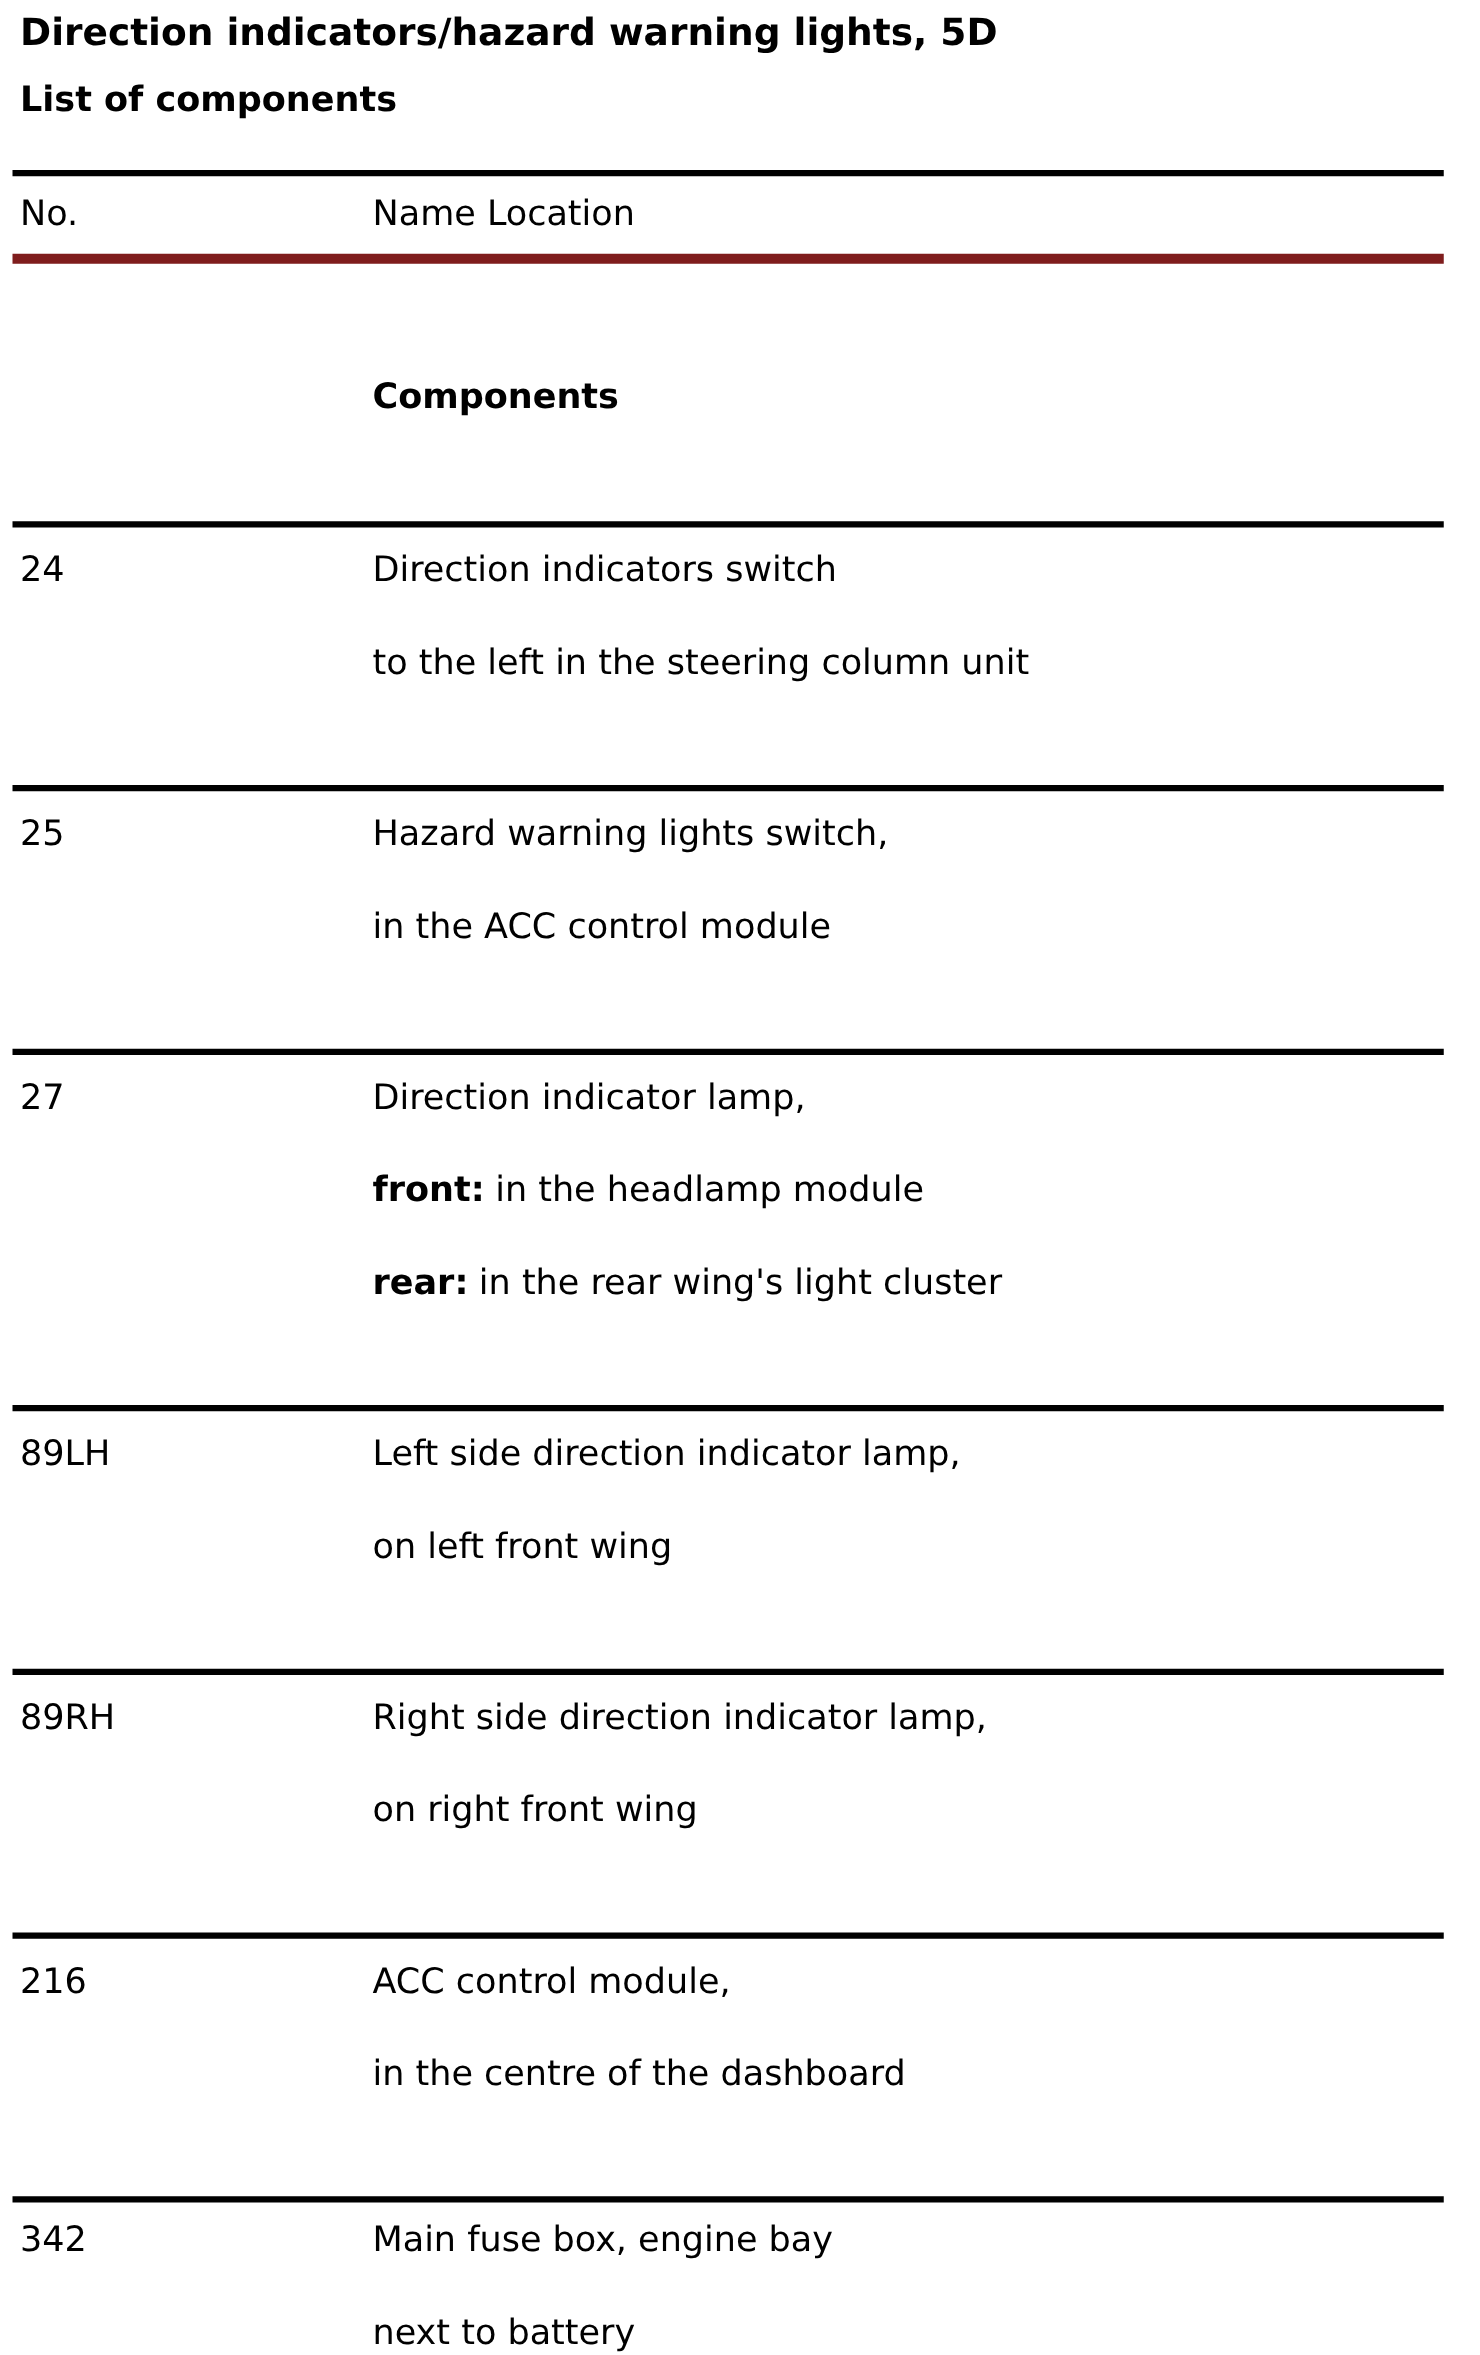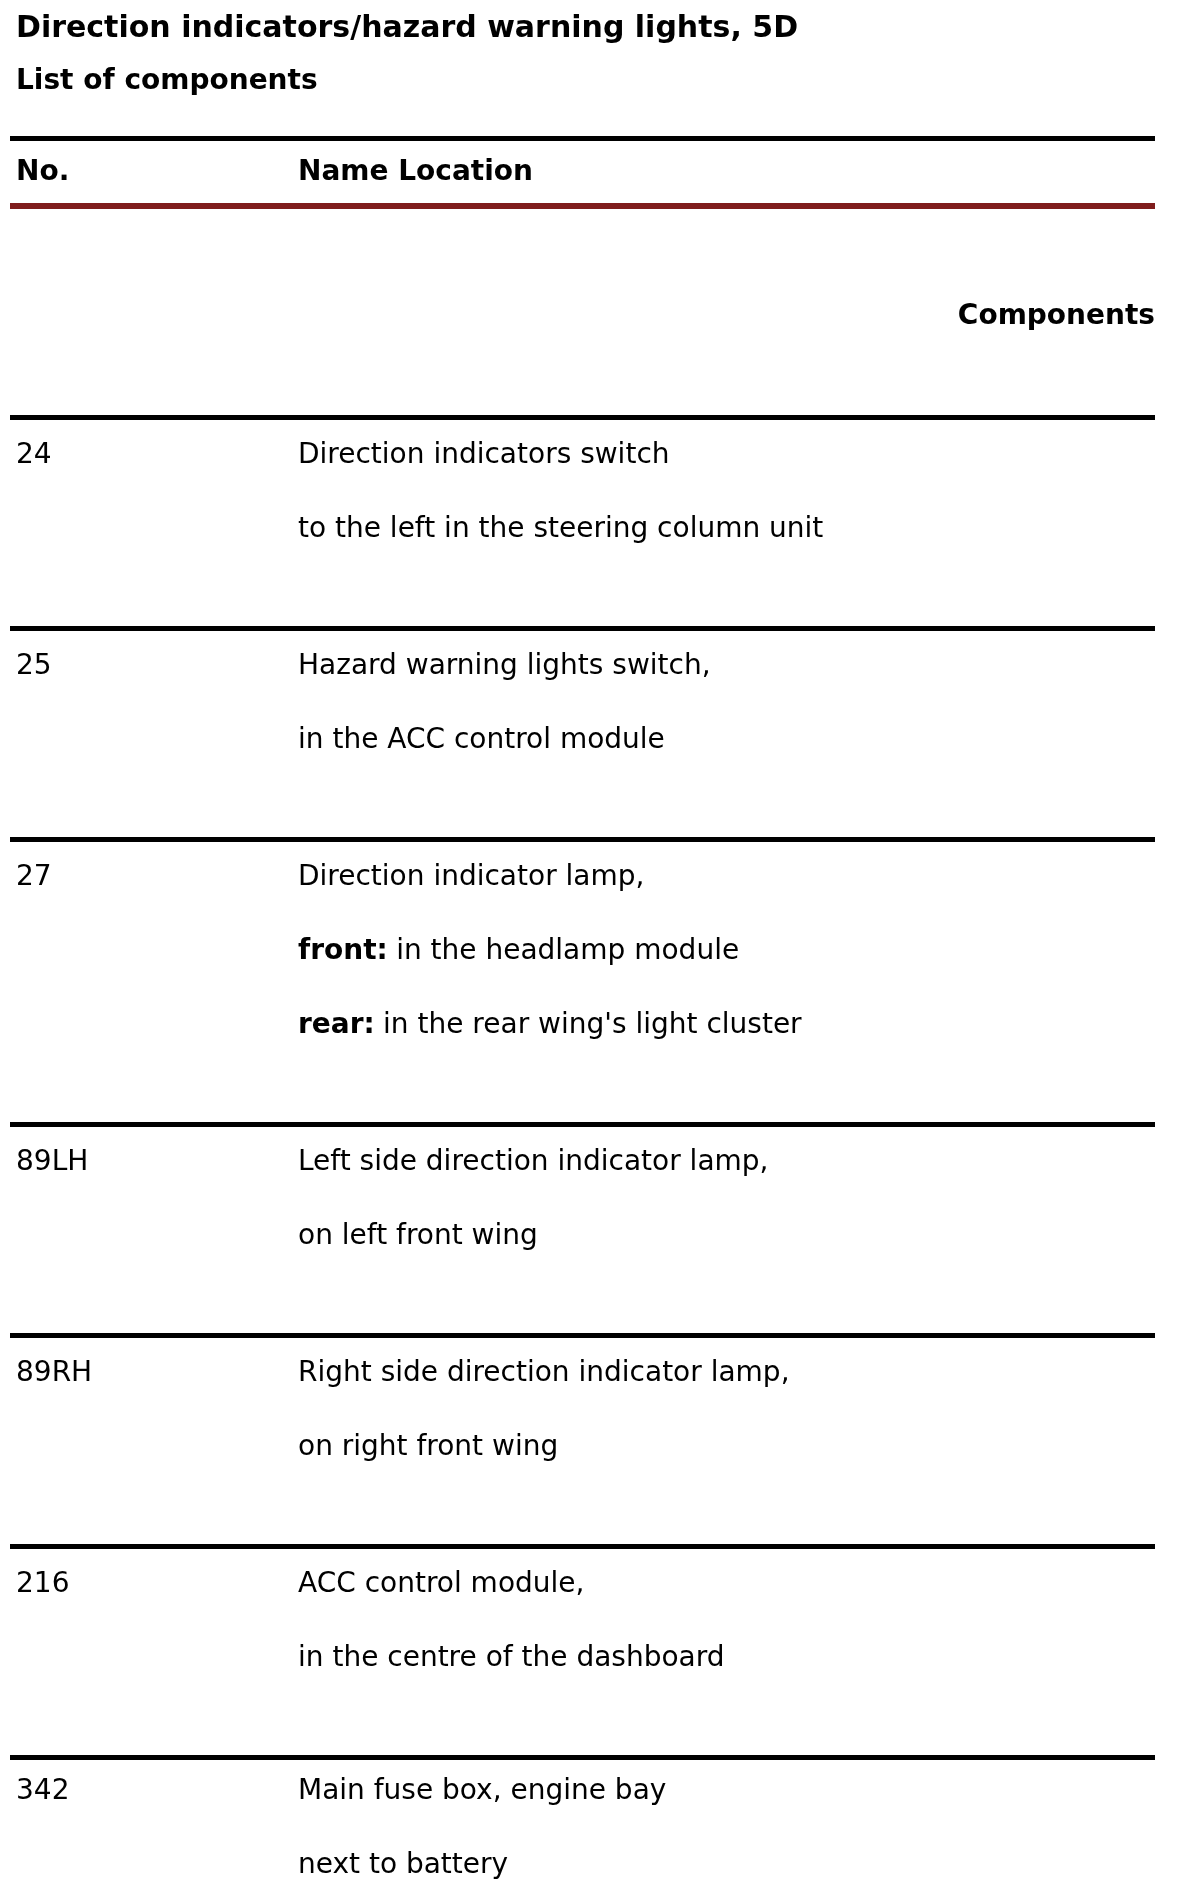--- a/index.html
+++ b/index.html
@@ -36,30 +36,29 @@
   .components-table {
     margin-top: 38px;
     border-bottom: 5px solid #000000;
   }
   .trow {
     display: flex;
     align-items: flex-start;
   }
   .thead {
     border-top: 5px solid #000000;
-    border-bottom: 6px solid #7f1d1d;
+    border-bottom: 8px solid #7f1d1d;
     padding: 12px 0 14px 0;
-    font-weight: 700;
+    font-weight: 400;
   }
   .section-row {
     padding: 88px 0 82px 0;
   }
   .section-label {
     font-weight: 700;
-    text-align: right;
   }
   .comp-row {
     border-top: 5px solid #000000;
     padding: 16px 0 80px 0;
   }
   .comp-row.three-lines {
   }
   .comp-row.compact {
     padding: 12px 0 27px 0;
     justify-content: space-between;

